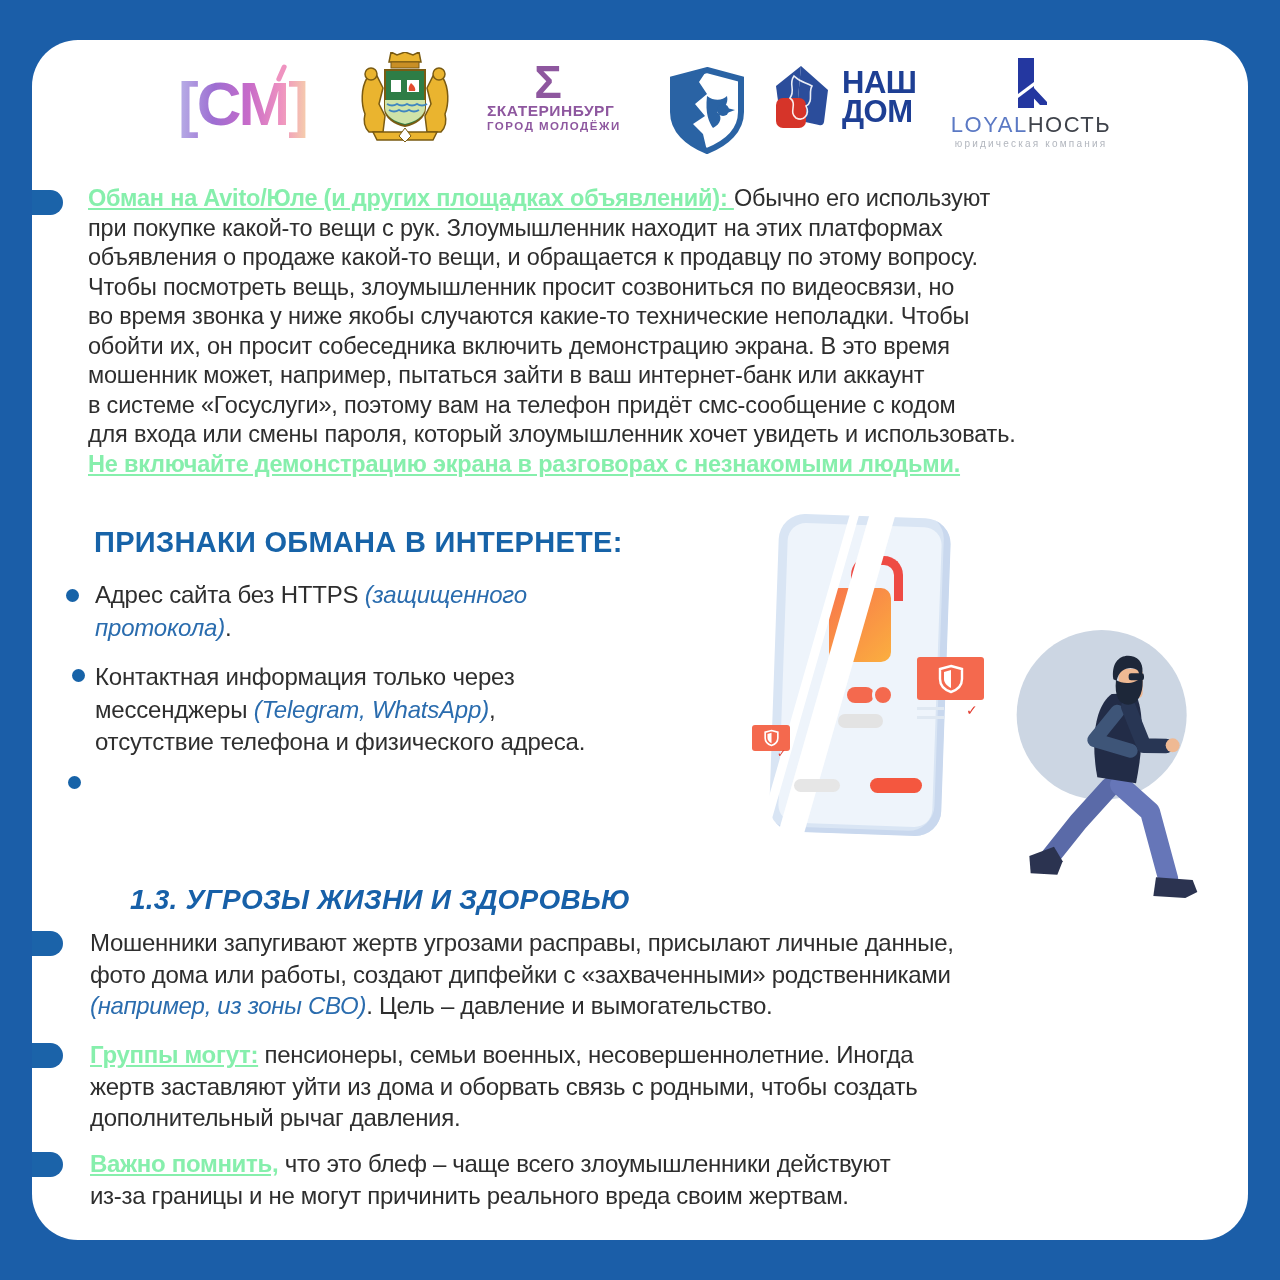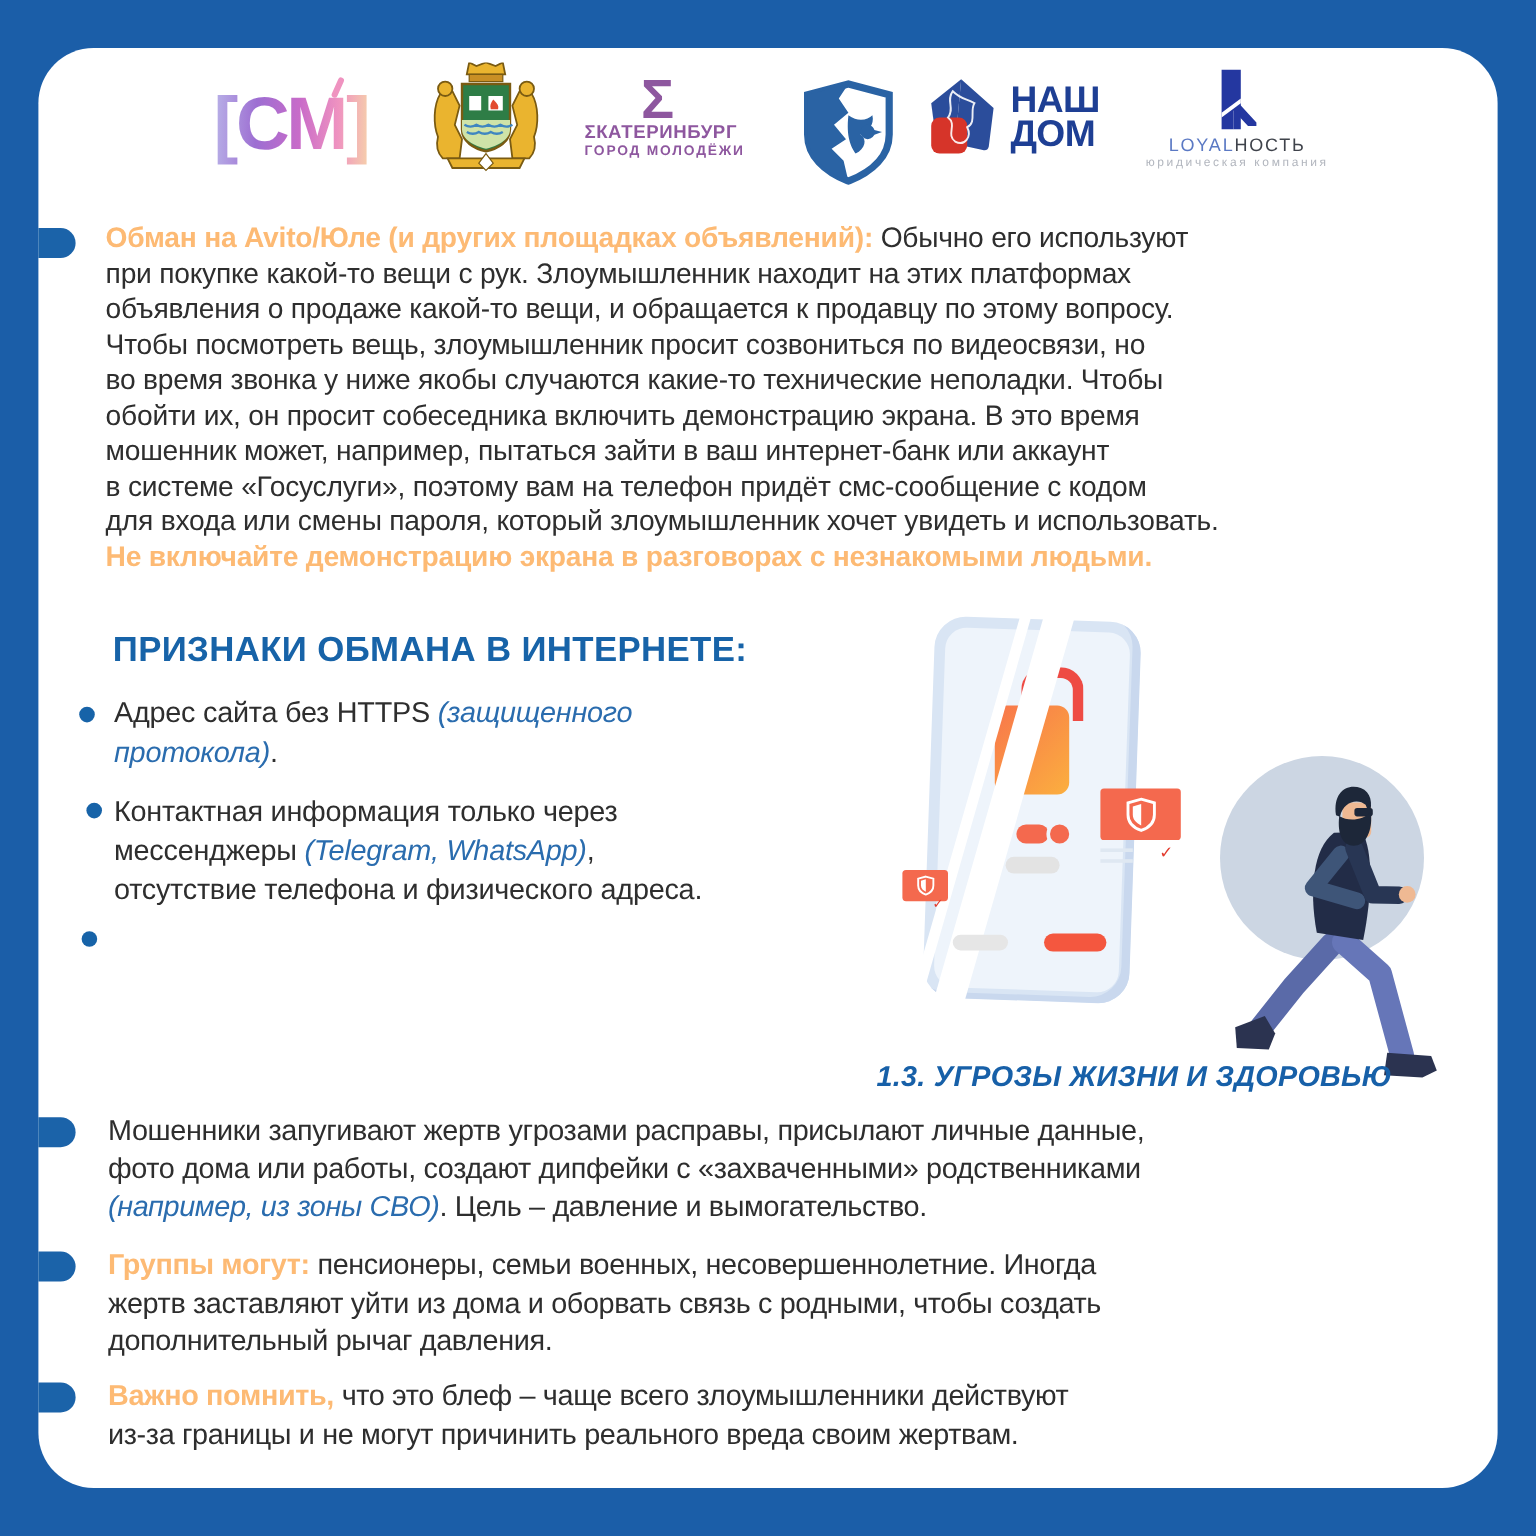--- a/index.html
+++ b/index.html
@@ -2,43 +2,43 @@
 <html><head>
 <meta charset="utf-8">
 <style>
   html,body{margin:0;padding:0;}
   body{width:1280px;height:1280px;font-family:"Liberation Sans","DejaVu Sans",sans-serif;}
   .page{position:relative;width:1280px;height:1280px;background:#1b5ea8;overflow:hidden;}
   .card{position:absolute;left:32px;top:40px;width:1216px;height:1200px;background:#ffffff;border-radius:46px;}
   .abs{position:absolute;}
   
   .t-n{color:#2e2e2e;}
-  .t-b{color:#fdba74;font-weight:700;}
+  .t-b{color:#86efac;font-weight:700;text-decoration:underline;}
   .t-i{color:#2a6cae;font-style:italic;}
   .rich .ln{white-space:nowrap;}
   .para1{font-size:23.5px;line-height:29.5px;letter-spacing:-0.2px;}
   .bullet-text{font-size:24px;line-height:32.5px;letter-spacing:-0.2px;}
   .lowpara{font-size:24px;line-height:31.5px;letter-spacing:-0.3px;}
   .h-signs{font-size:29px;font-weight:800;color:#1763a8;letter-spacing:0.3px;white-space:nowrap;}
-  .h-13{font-size:24px;font-weight:800;font-style:italic;color:#1760a8;text-align:right;letter-spacing:0.2px;}
+  .h-13{font-size:28px;font-weight:800;font-style:italic;color:#1760a8;text-align:left;letter-spacing:0.2px;}
   
   .tab{position:absolute;left:32px;width:31px;height:25px;background:#1b63a9;border-radius:0 13px 13px 0;}
   .dot{position:absolute;width:13px;height:13px;border-radius:50%;background:#1763a8;}
   
   .sm-text{font-size:62px;font-weight:800;letter-spacing:-2px;color:#b66fd0;}
   @supports ((-webkit-background-clip:text) or (background-clip:text)){
     .sm-text{background:linear-gradient(92deg,#b9b3e8 0%,#9d6ed2 28%,#c86bc9 55%,#ef93c0 80%,#f6d0ab 100%);
       -webkit-background-clip:text;background-clip:text;color:transparent;}
   }
   .sm-accent{position:absolute;width:5px;height:18px;background:#ef93c0;transform:rotate(24deg);border-radius:3px;}
   .ekb-sigma{font-size:46px;line-height:40px;font-weight:800;color:#8e579f;}
   .ekb-l1{font-size:15.5px;font-weight:800;color:#8e579f;letter-spacing:0.5px;white-space:nowrap;}
   .ekb-l2{font-size:11.5px;font-weight:700;color:#8e579f;letter-spacing:1.5px;white-space:nowrap;}
   .nd-text{font-size:31px;line-height:29px;font-weight:800;color:#1e3f94;letter-spacing:-0.5px;}
-  .loyal-row{font-size:15px;letter-spacing:1.5px;white-space:nowrap;}
+  .loyal-row{font-size:22px;letter-spacing:1.5px;white-space:nowrap;}
   .loyal-blue{color:#5b79c4;}
   .loyal-dark{color:#3f434b;}
   .loyal-sub{font-size:10px;color:#b2b6be;letter-spacing:2.2px;white-space:nowrap;}
   
   .phone{position:absolute;left:774px;top:516px;width:172px;height:318px;background:#d9e5f4;border-radius:26px;
          transform:rotate(2deg);box-shadow:inset -7px -5px 0 #c9d8ee;}
   .phone-screen{position:absolute;left:9px;top:9px;right:9px;bottom:9px;background:#eef4fb;border-radius:18px;}
   .stripe{position:absolute;background:#ffffff;transform:rotate(16deg);}
   .badge{position:absolute;background:#f4694e;border-radius:3px;display:flex;align-items:center;justify-content:center;}
   .check{position:absolute;color:#e23b2e;font-weight:700;}

